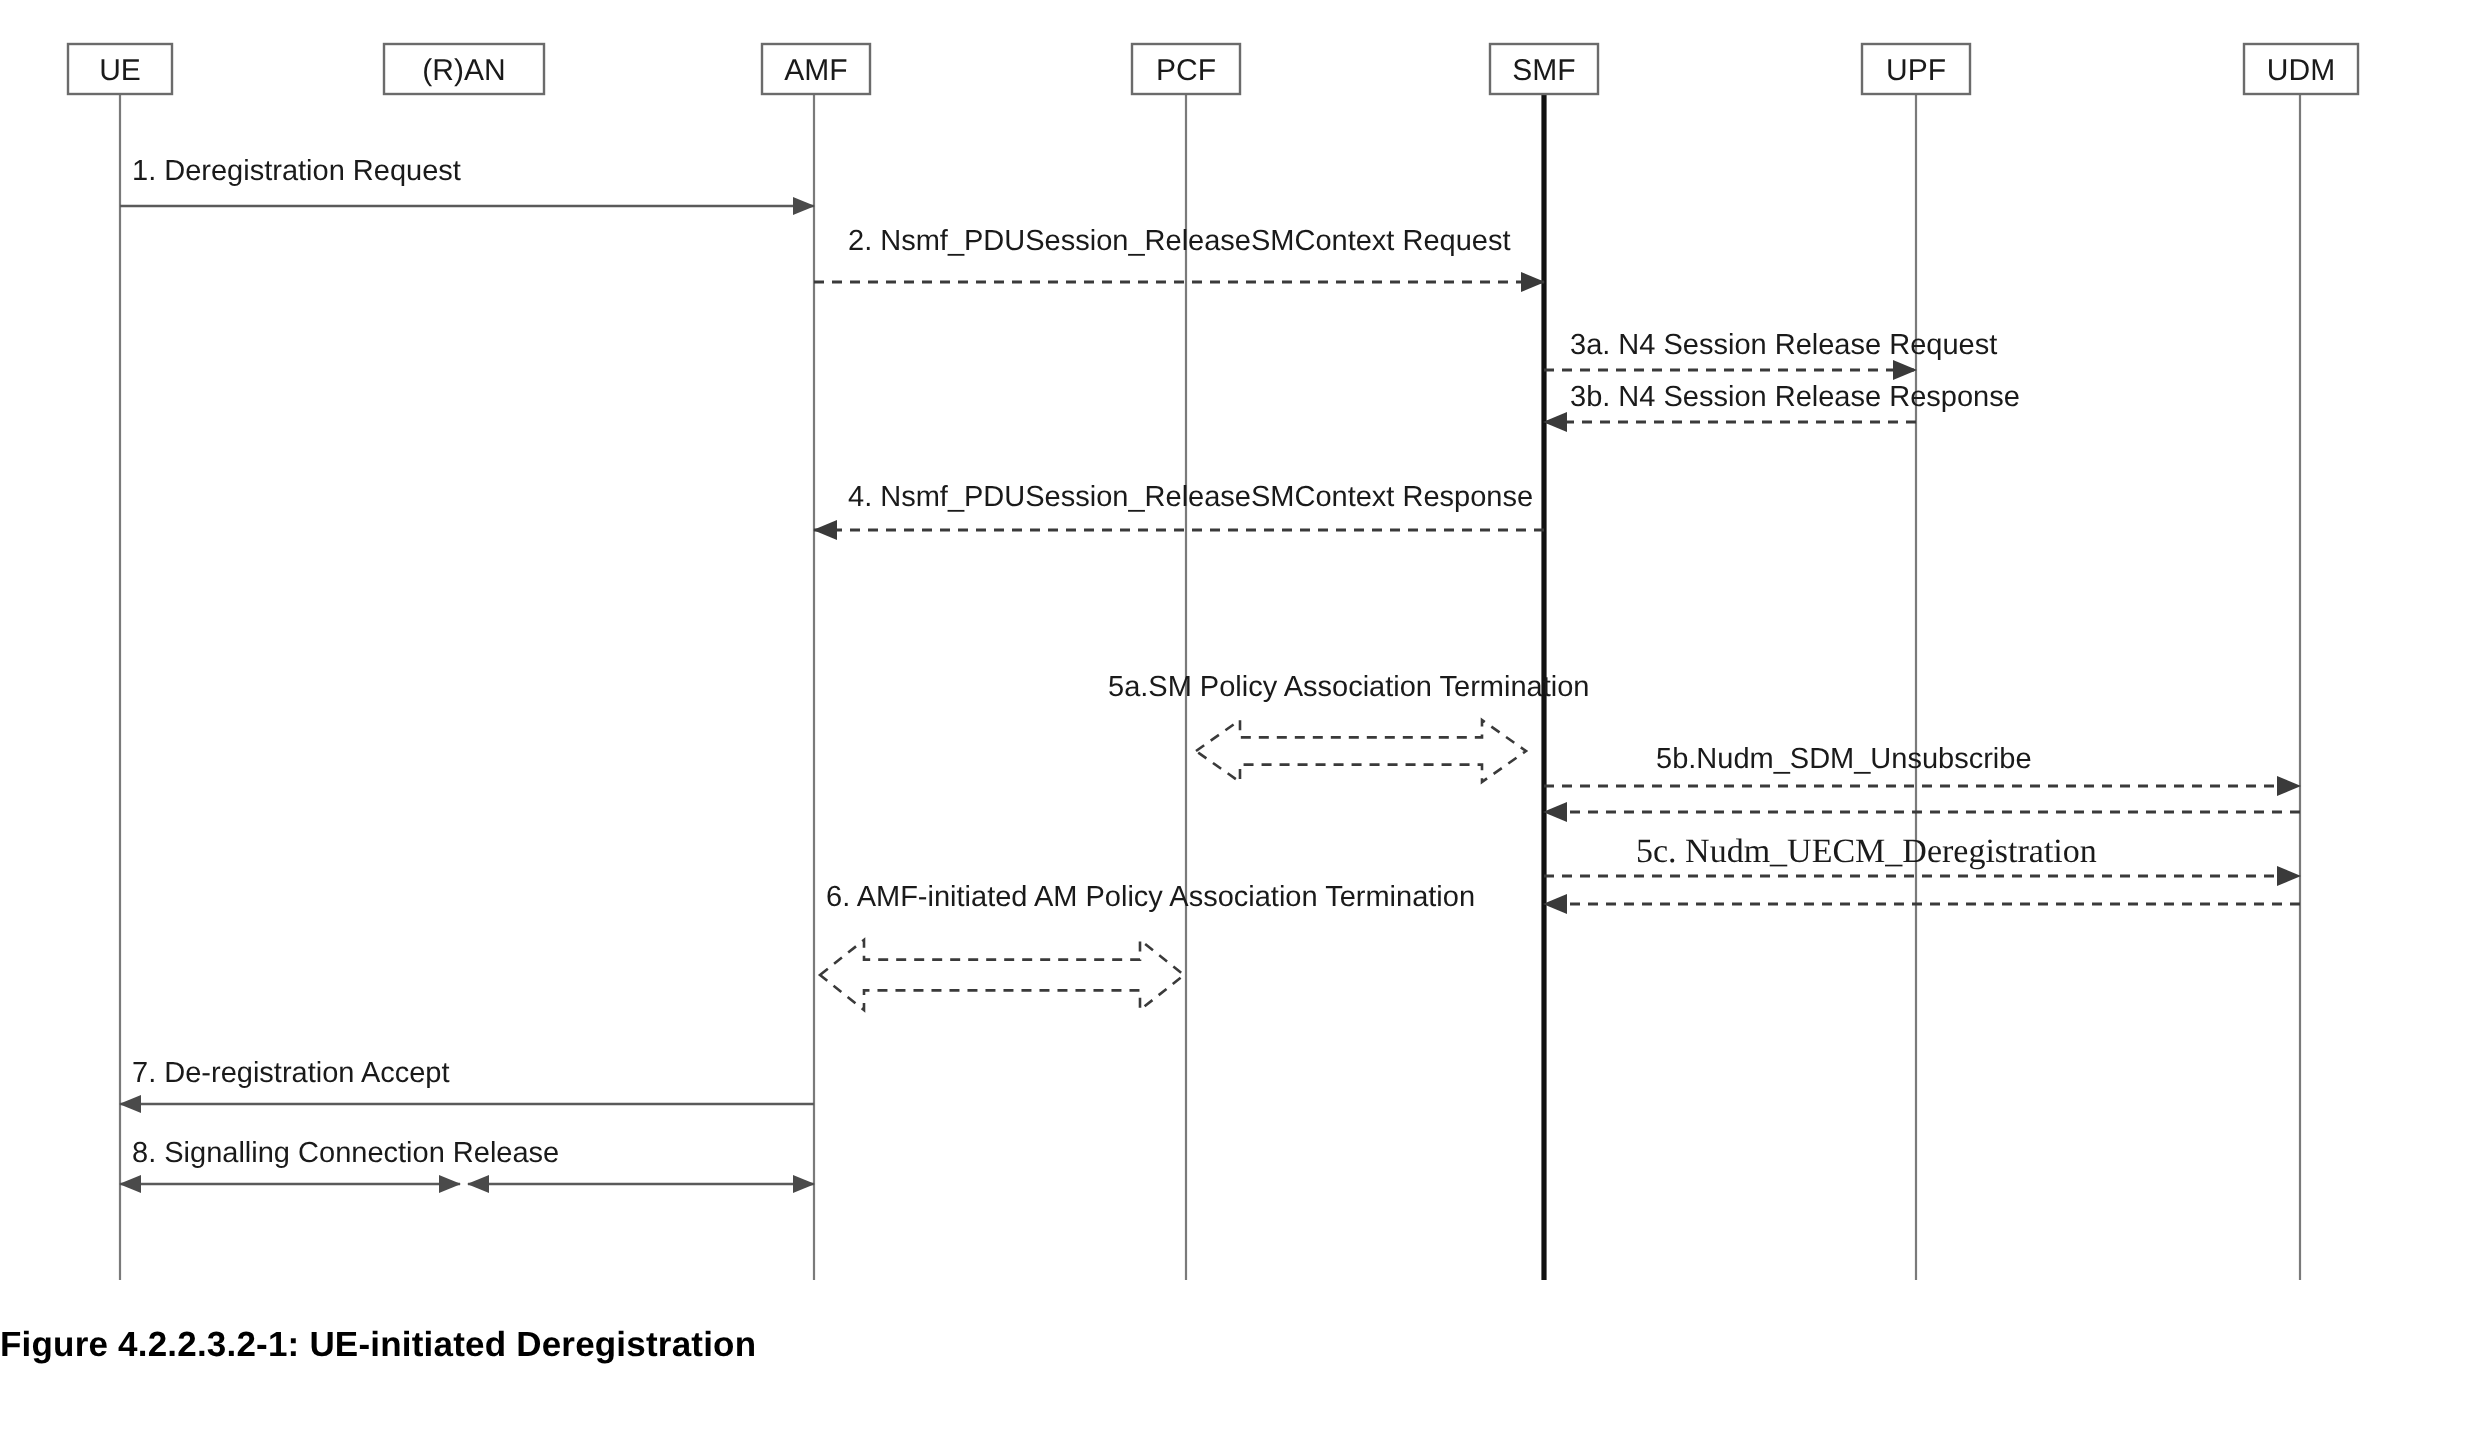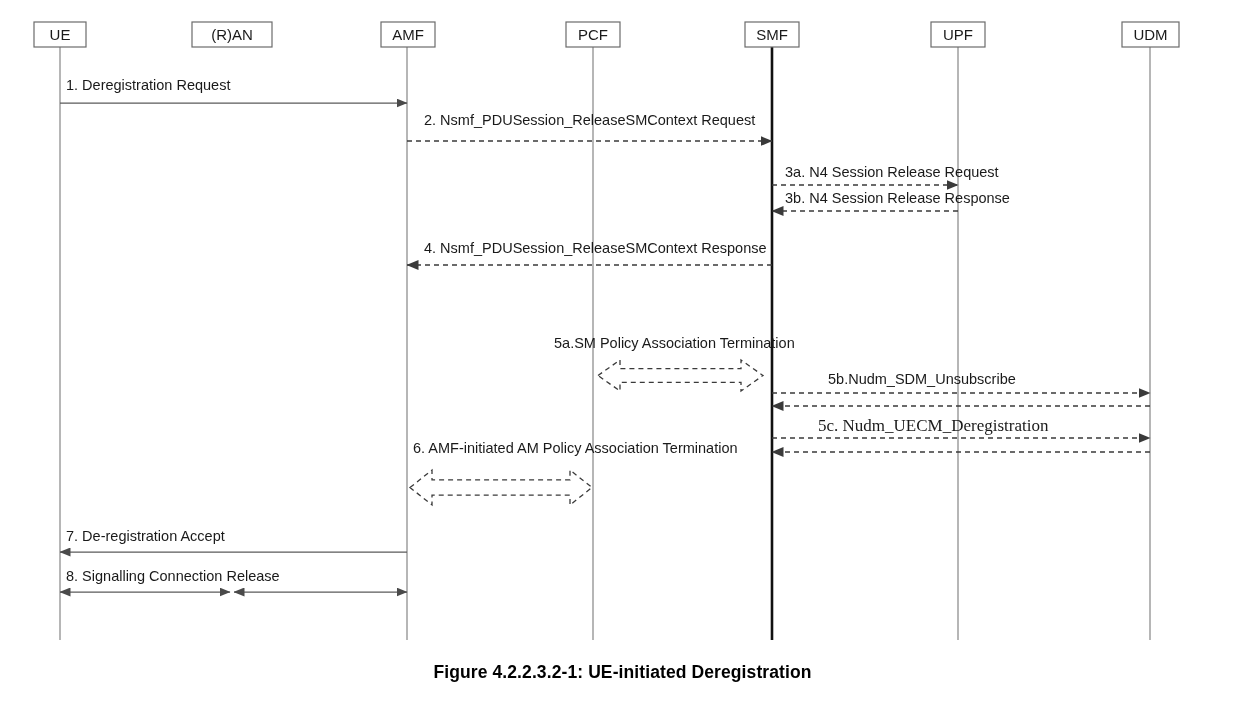--- a/index.html
+++ b/index.html
@@ -39,21 +39,20 @@
   .msg-label-serif {
     font-family: "Liberation Serif", serif;
     font-size: 17px;
     fill: #1a1a1a;
   }
   .caption {
     position: absolute;
     left: 0;
     top: 662px;
     width: 1245px;
-    text-align: center;
     font-family: "Liberation Sans", sans-serif;
     font-size: 17.5px;
     font-weight: bold;
     color: #000000;
     letter-spacing: 0.1px;
   }
   .actor-box-rect {
     fill: #ffffff;
     stroke: #6b6b6b;
     stroke-width: 1.2;

